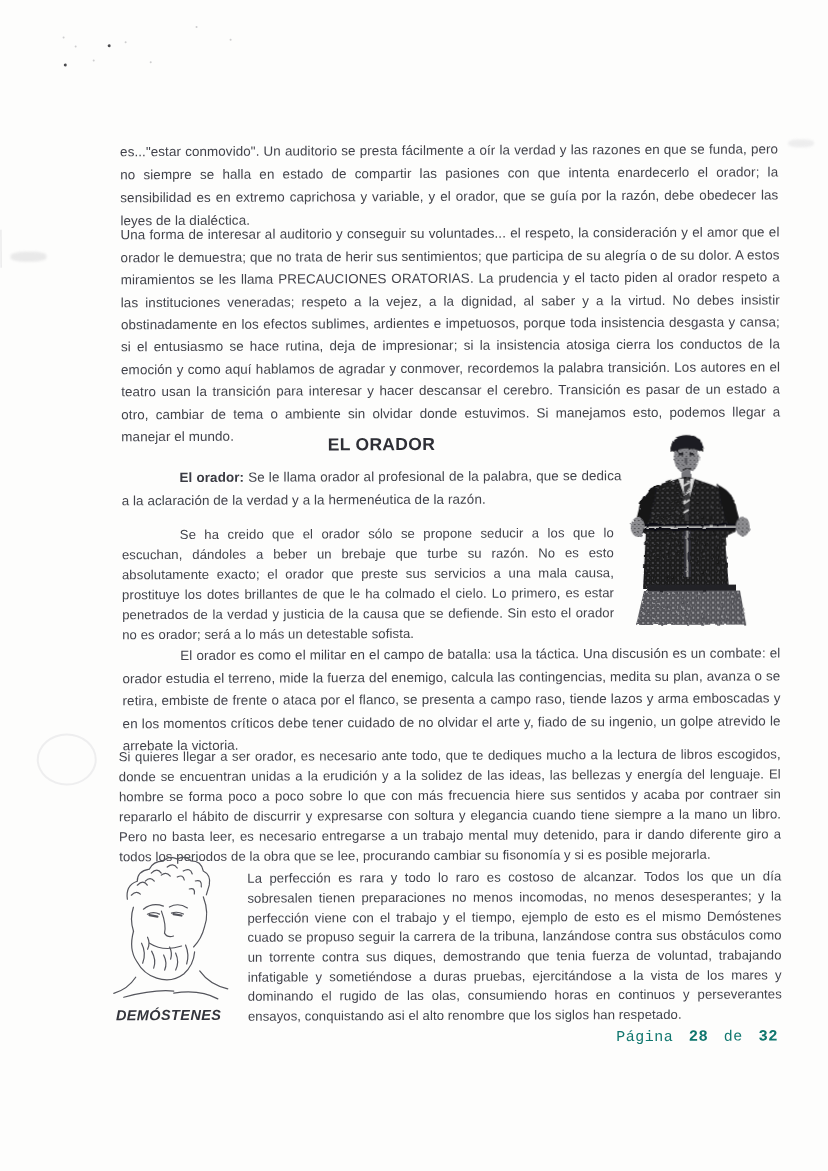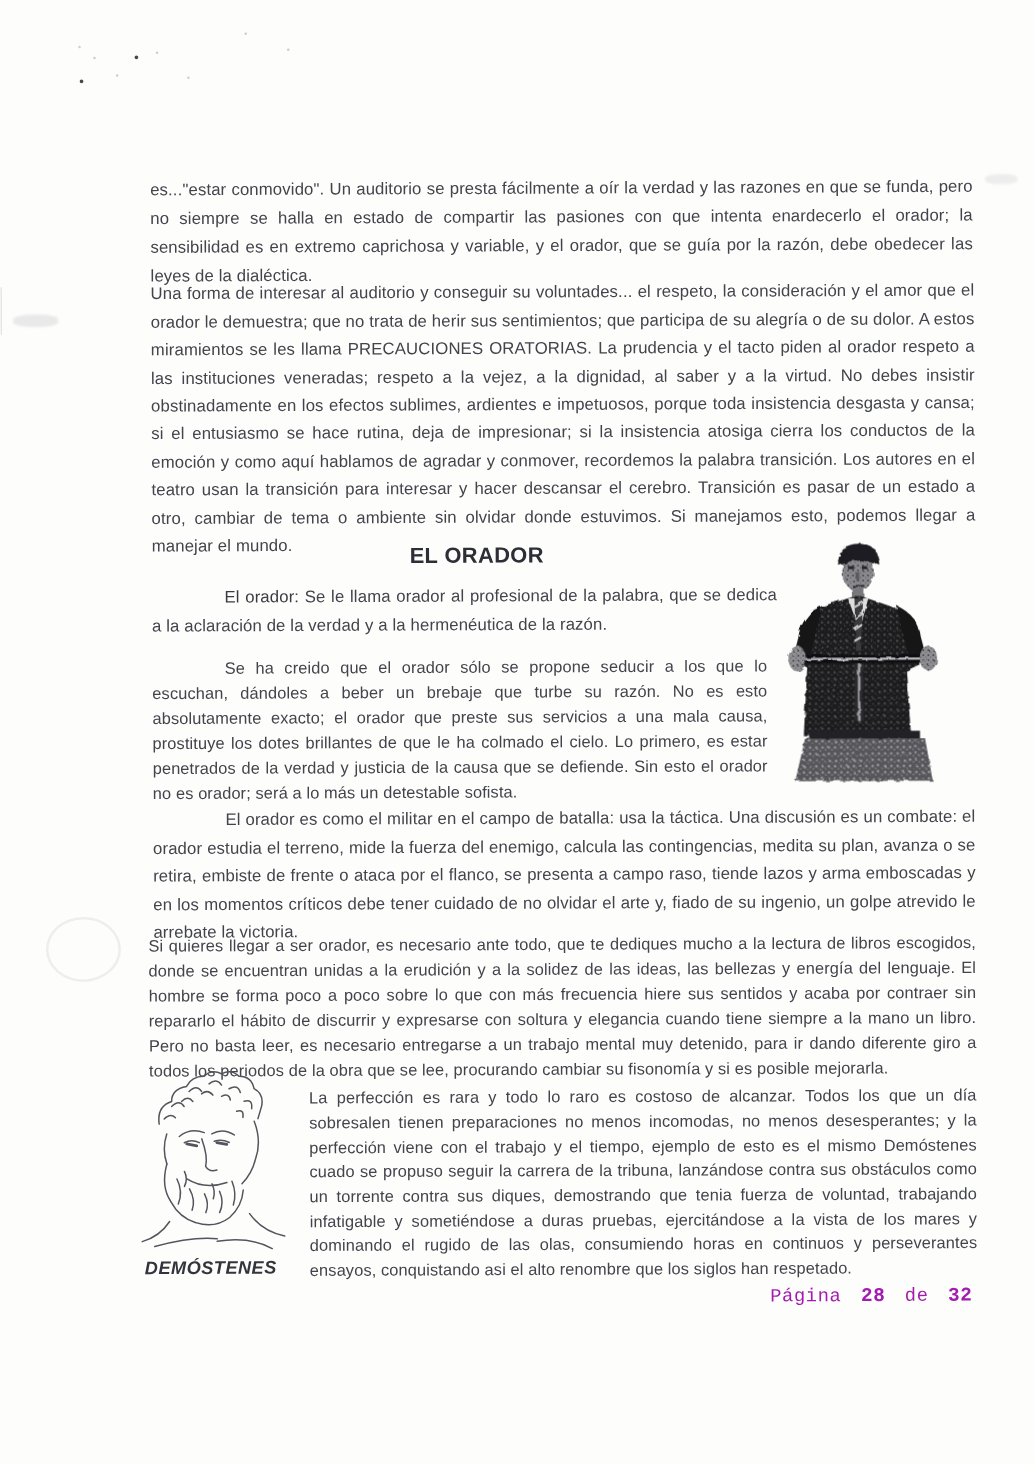--- a/index.html
+++ b/index.html
@@ -22,36 +22,36 @@
     color:#42434b;
   }
   .p-intro{left:122px;top:126px;width:658px;line-height:23px;}
   .p-precauciones{left:122px;top:210px;width:659px;line-height:22.4px;}
   .section-title{
     position:absolute;left:122px;top:422px;width:520px;
     text-align:center;font-weight:bold;font-size:17.5px;color:#2e2f36;
     letter-spacing:0.3px;
   }
   .p-definicion{left:122px;top:452px;width:500px;line-height:23px;text-indent:58px;}
-  .p-definicion .lead{font-weight:normal;color:#393a42;}
+  .p-definicion .lead{font-weight:bold;color:#393a42;}
   .p-seduccion{left:122px;top:511px;width:492px;line-height:19.9px;font-size:13.1px;text-indent:58px;}
   .p-militar{left:122px;top:631px;width:658px;line-height:22.4px;text-indent:58px;}
   .p-lectura{left:118px;top:733px;width:662px;line-height:19.9px;font-size:13.1px;}
   .p-perfeccion{left:122px;top:855px;width:658px;line-height:19.7px;font-size:13.1px;}
   .img-spacer{float:left;width:116px;height:150px;margin-right:8px;}
   .orator-img{position:absolute;left:622px;top:428px;width:140px;height:200px;}
   .demostenes-img{position:absolute;left:102px;top:850px;width:138px;height:155px;}
   .demostenes-caption{
     position:absolute;left:114px;top:1006px;
     font-style:italic;font-weight:bold;font-size:14.5px;color:#34353c;letter-spacing:0.4px;text-align:right;
   }
   .footer{
     position:absolute;right:52px;top:1029px;
     font-family:"Liberation Mono", monospace;
-    font-size:15px;color:#a21caf;letter-spacing:0.5px;word-spacing:6px;
+    font-size:15px;color:#0f766e;letter-spacing:0.5px;word-spacing:6px;
     white-space:nowrap;
   }
   .footer b{font-size:15.5px;}
   
   .speck{position:absolute;border-radius:50%;}
   .sp-l{width:2px;height:2px;background:#b9b9bc;opacity:.7;}
   .sp-d{width:3px;height:3px;background:#4a4a4e;}
   .smudge1{position:absolute;left:12px;top:250px;width:36px;height:10px;background:#d9d9da;opacity:.55;border-radius:40%;filter:blur(1px);}
   .edge-line{position:absolute;left:2px;top:228px;width:1px;height:38px;background:#dcdcde;opacity:.8;}
   .smudge2{position:absolute;left:36px;top:732px;width:56px;height:48px;border:2px solid #e4e4e6;border-radius:50%;opacity:.6;}

